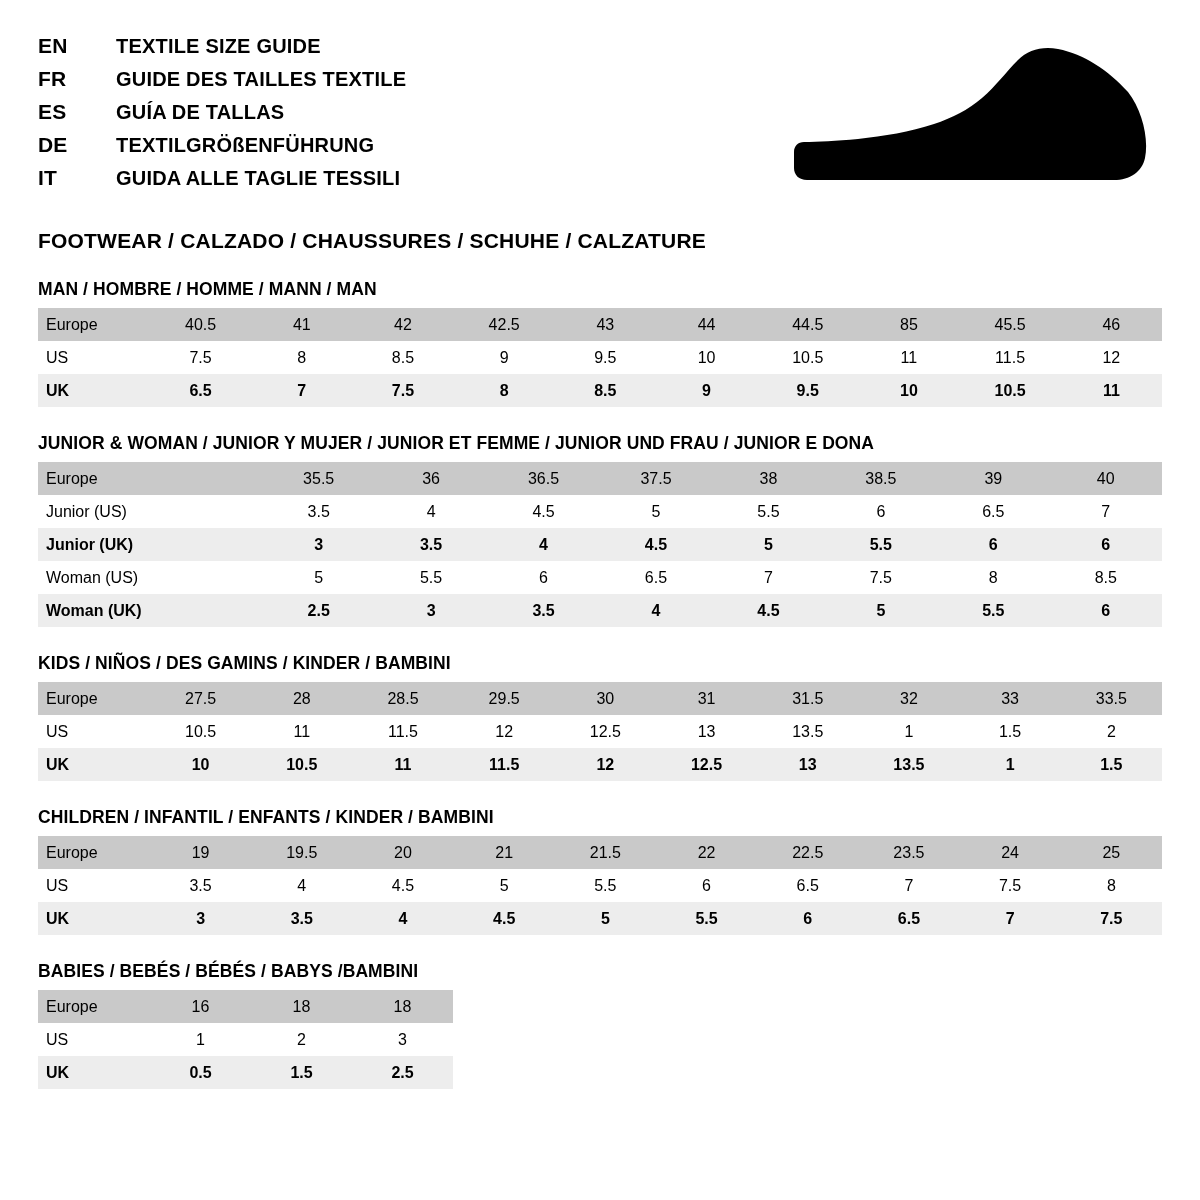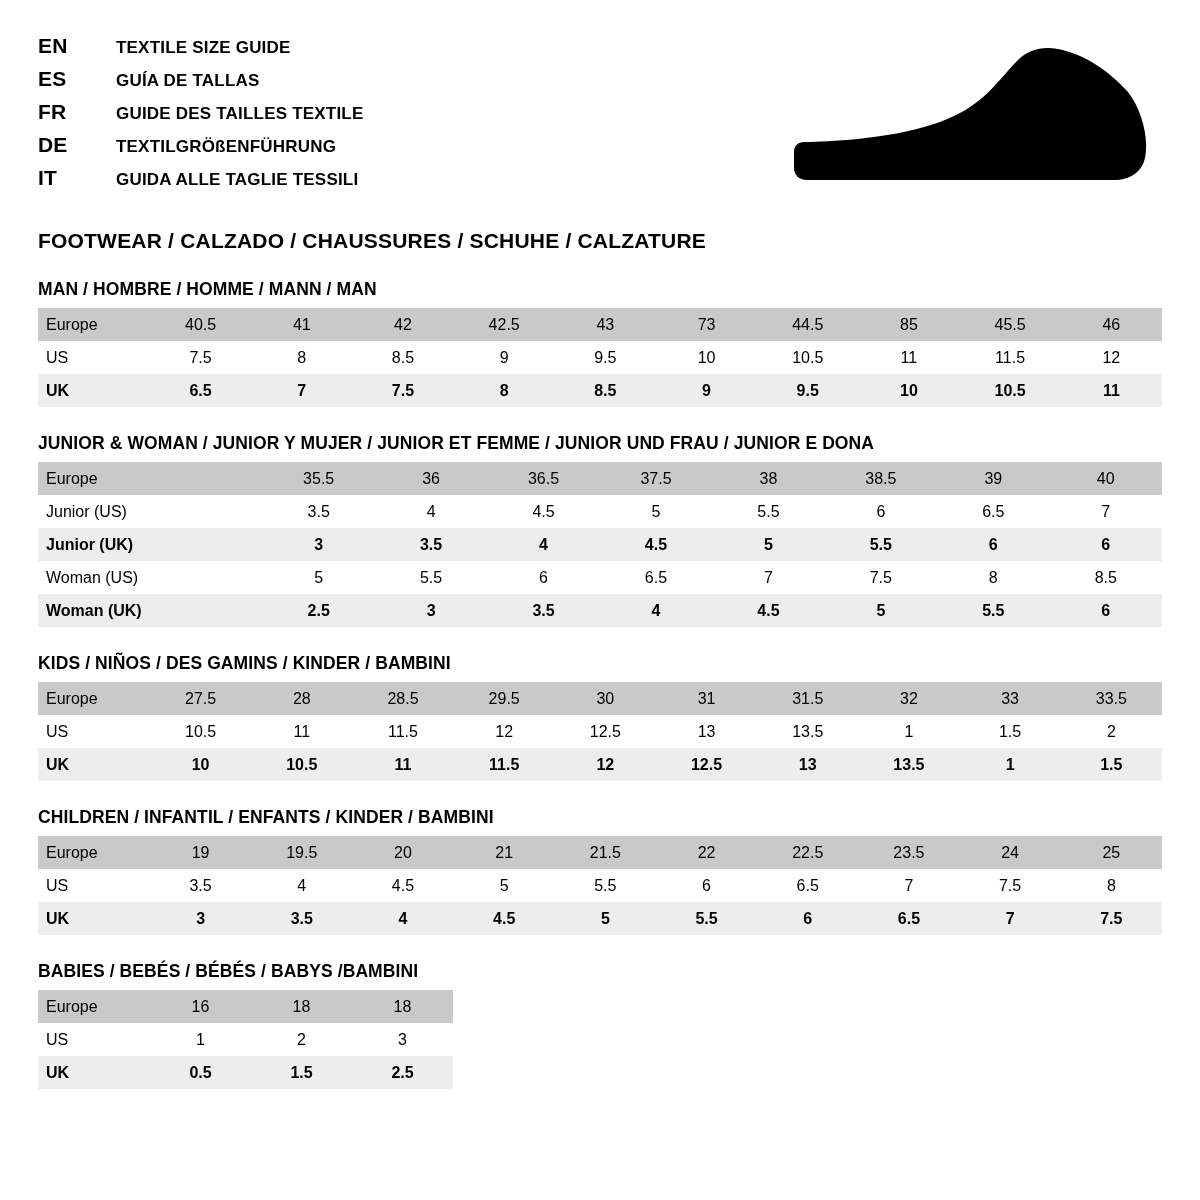--- a/index.html
+++ b/index.html
@@ -31,21 +31,21 @@
     align-items: baseline;
     height: 33px;
   }
   .lang-code {
     width: 78px;
     font-size: 21px;
     font-weight: bold;
     letter-spacing: 0.2px;
   }
   .lang-text {
-    font-size: 17px;
+    font-size: 20px;
     font-weight: bold;
     letter-spacing: 0.2px;
   }
 
   .section-heading {
     margin-top: 30px;
     font-size: 21px;
     font-weight: bold;
     letter-spacing: 0.2px;
   }
@@ -101,26 +101,26 @@
 <body>
 
 <div class="page">
 
   <div class="lang-block" id="lang-block">
       <div class="lang-row">
         <div class="lang-code">EN</div>
         <div class="lang-text">TEXTILE SIZE GUIDE</div>
       </div>
       <div class="lang-row">
+        <div class="lang-code">FR</div>
+        <div class="lang-text">GUIDE DES TAILLES TEXTILE</div>
+      </div>
+      <div class="lang-row">
         <div class="lang-code">ES</div>
         <div class="lang-text">GUÍA DE TALLAS</div>
-      </div>
-      <div class="lang-row">
-        <div class="lang-code">FR</div>
-        <div class="lang-text">GUIDE DES TAILLES TEXTILE</div>
       </div>
       <div class="lang-row">
         <div class="lang-code">DE</div>
         <div class="lang-text">TEXTILGRÖßENFÜHRUNG</div>
       </div>
       <div class="lang-row">
         <div class="lang-code">IT</div>
         <div class="lang-text">GUIDA ALLE TAGLIE TESSILI</div>
       </div>
     </div>
@@ -154,21 +154,21 @@
             <col style="width: 101.2px;">
           </colgroup>
           <tbody>
             <tr class="shade">
               <td class="label">Europe</td>
               <td>40.5</td>
               <td>41</td>
               <td>42</td>
               <td>42.5</td>
               <td>43</td>
-              <td>73</td>
+              <td>44</td>
               <td>44.5</td>
               <td>85</td>
               <td>45.5</td>
               <td>46</td>
             </tr>
             <tr class="plain">
               <td class="label">US</td>
               <td>7.5</td>
               <td>8</td>
               <td>8.5</td>

